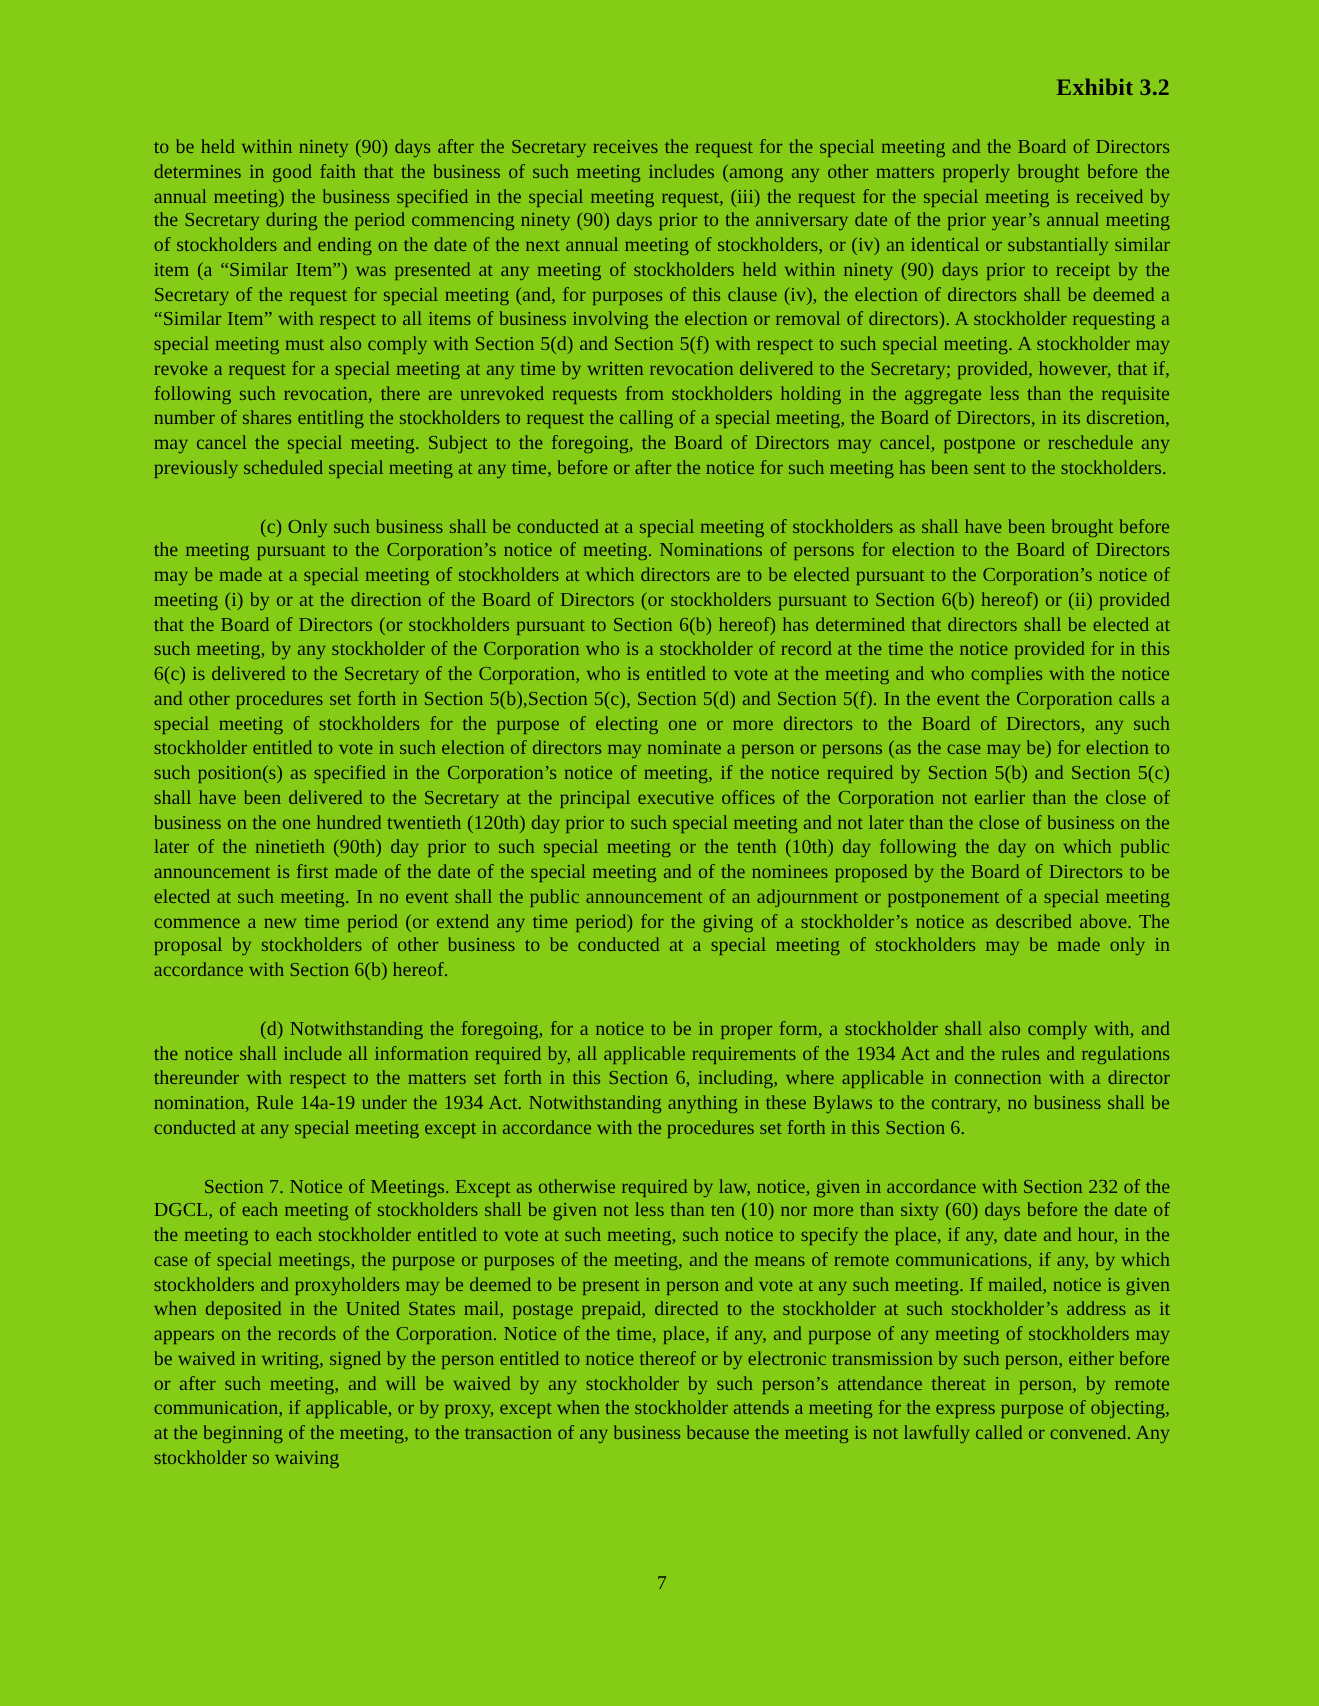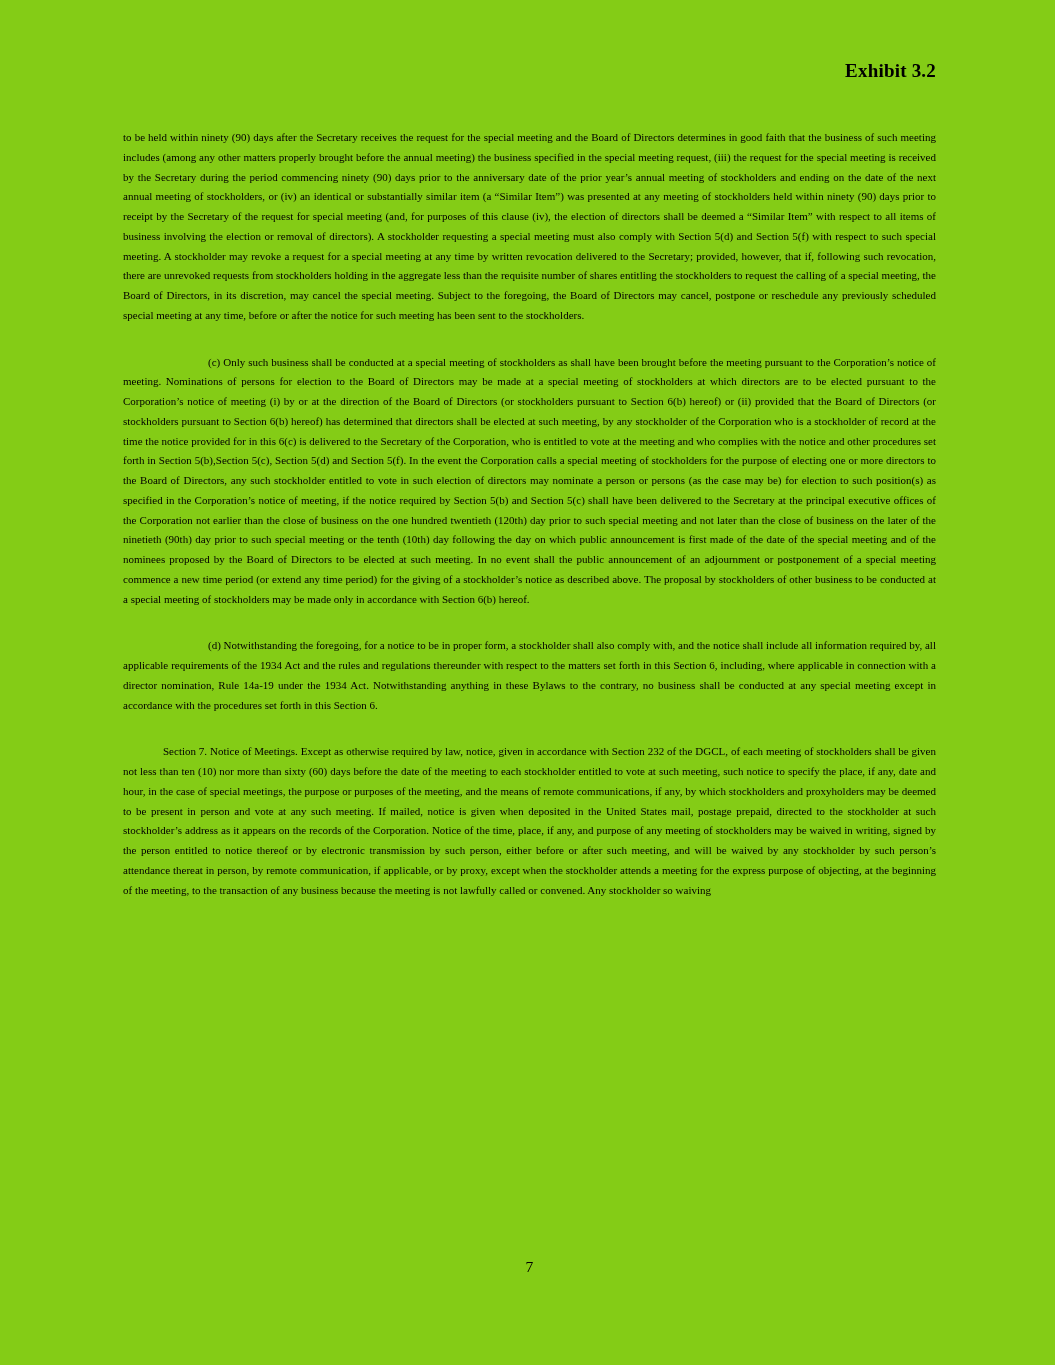--- a/index.html
+++ b/index.html
@@ -20,23 +20,23 @@
     position: absolute;
     top: 60px;
     right: 119px;
     font-size: 19px;
     font-weight: bold;
     letter-spacing: 0.2px;
   }
   .body-text {
     position: absolute;
     left: 123px;
-    top: 128px;
+    top: 108px;
     width: 813px;
-    font-size: 11px;
+    font-size: 16px;
     line-height: 19.75px;
     text-align: justify;
   }
   .para {
     margin: 0 0 27px 0;
     padding: 0;
   }
   .para.indent-large { text-indent: 85px; }
   .para.indent-small { text-indent: 40px; }
   .para b { font-weight: normal; }

